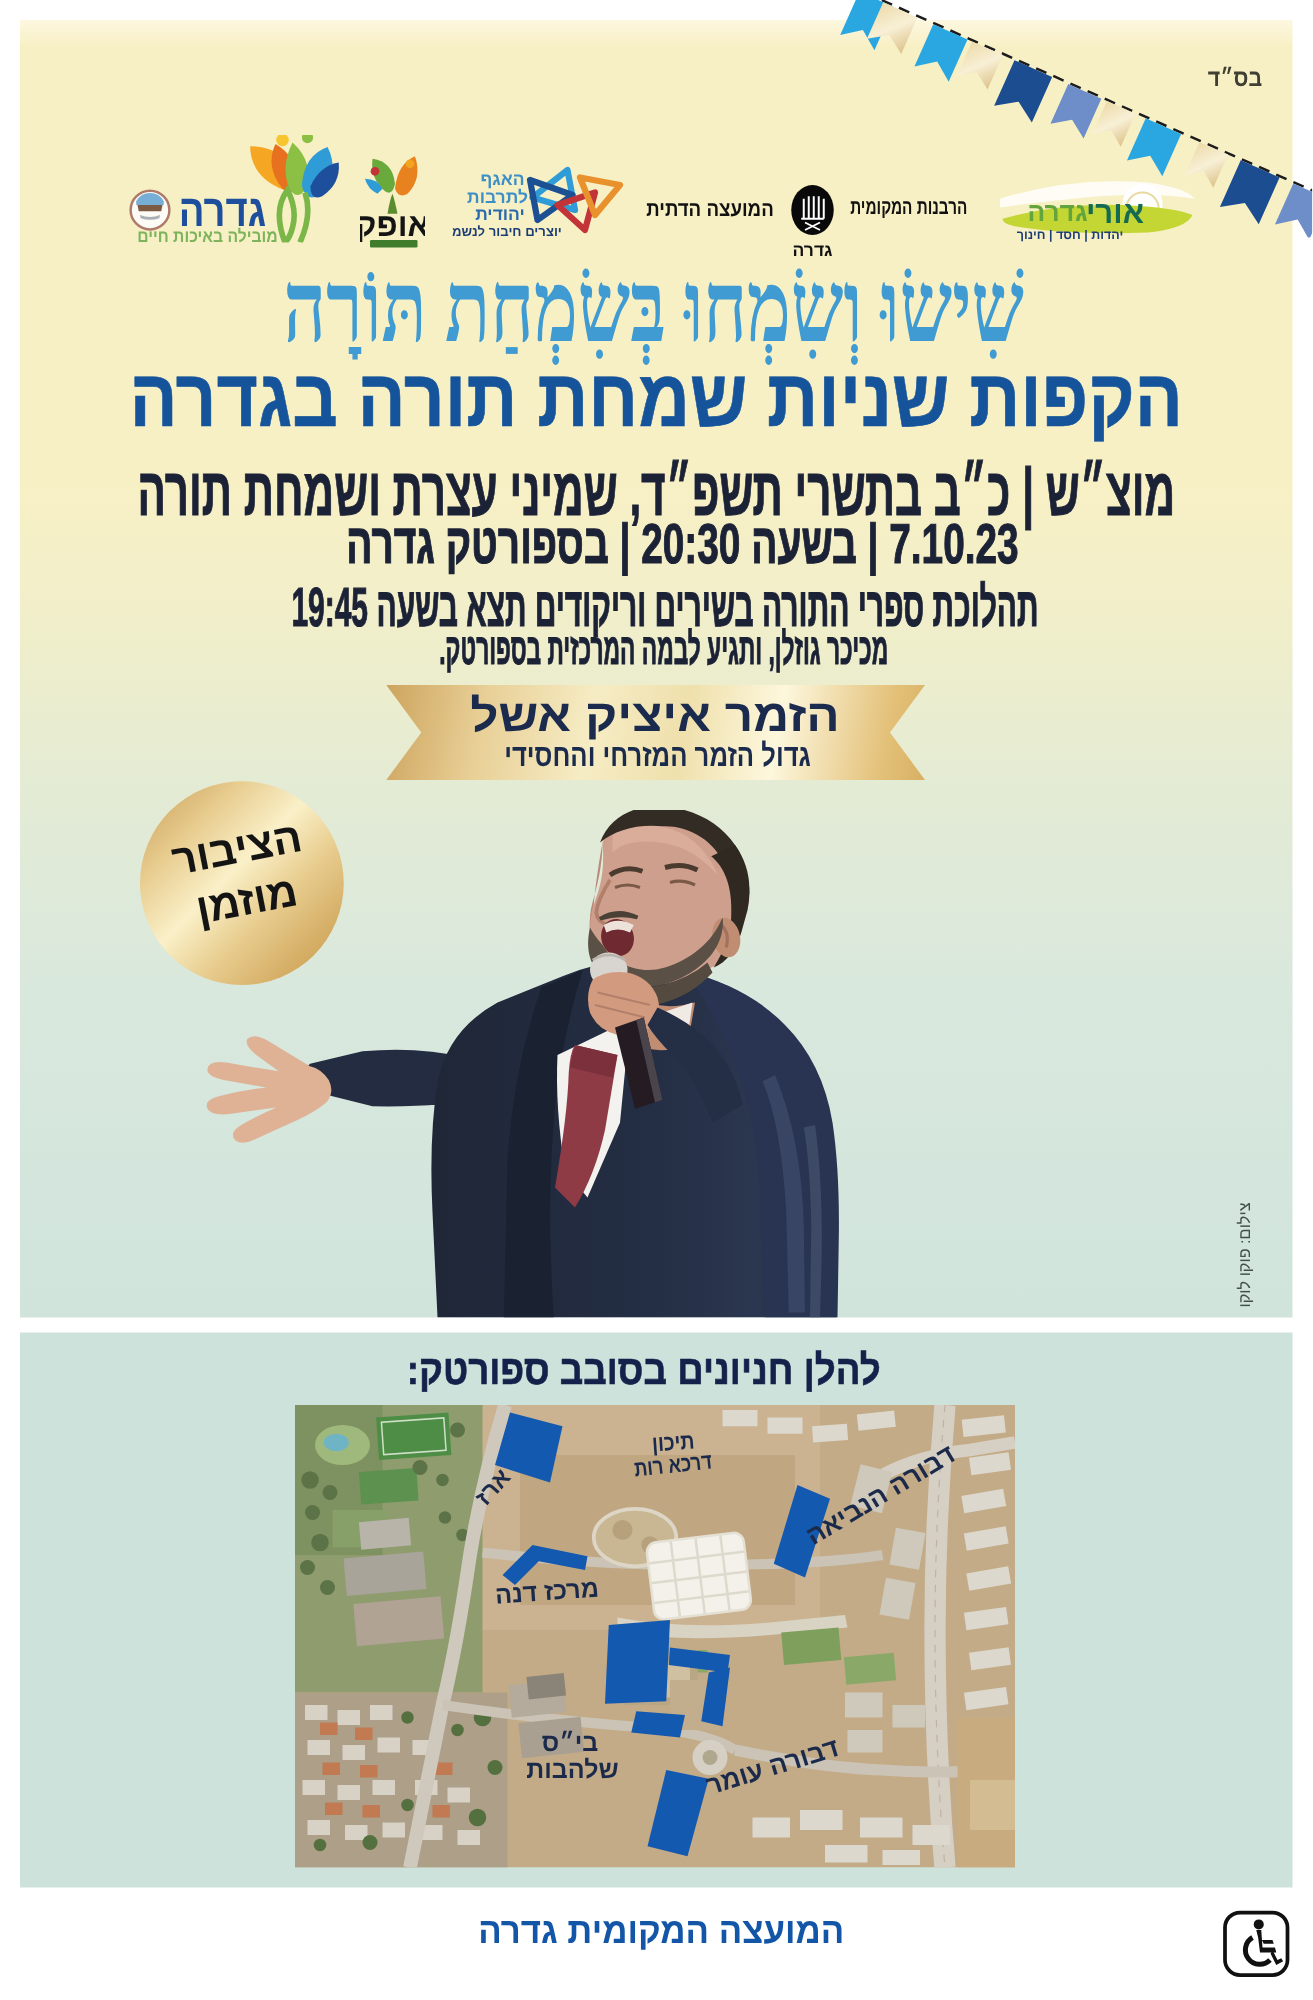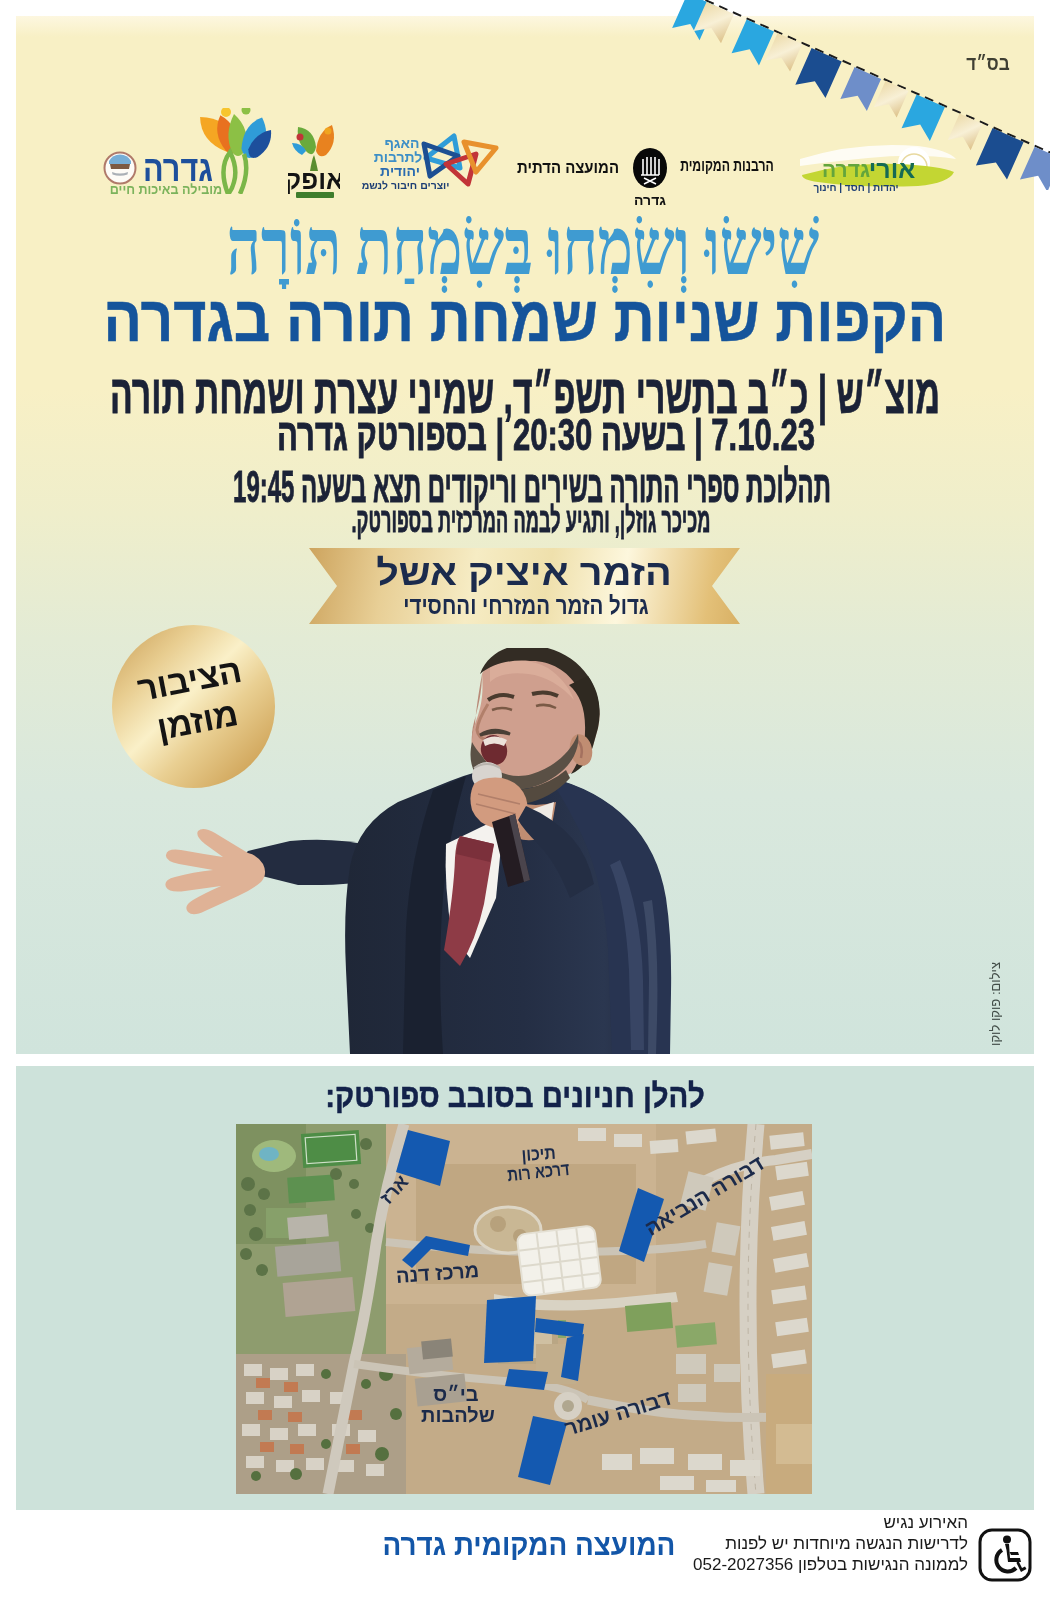--- a/index.html
+++ b/index.html
@@ -420,17 +420,14 @@
     <rect x="2" y="2" width="50" height="50" rx="12" fill="#ffffff" stroke="#111" stroke-width="3"></rect>
     <circle cx="29" cy="11.5" r="4" fill="#111"></circle>
     <path d="M27 16 L31 16 L32 30 L42 30 L43 34 L30 34 L28.5 22 Z" fill="#111"></path>
     <path d="M31.5 24 L40 24 L41 27 L33 27 Z" fill="#111"></path>
     <path d="M40 32 L44 40 L47 38.5 L48.5 41 L43 44 L38.5 35 Z" fill="#111"></path>
     <path d="M24 22 A 11.5 11.5 0 1 0 38 40" fill="none" stroke="#111" stroke-width="4"></path>
   </svg>
 
   <div class="abs nw" style="left:529px;top:1529px;font-weight:bold;font-size:29px;color:#1356a8;direction:rtl;transform:translateX(-50%) scaleX(0.96);">המועצה המקומית גדרה</div>
 
-  <div class="abs" style="left:640px;top:1512px;width:328px;font-size:17px;line-height:21px;color:#1a1a1a;text-align:right;direction:rtl;">
-    האירוע נגיש<br>לדרישות הנגשה מיוחדות יש לפנות<br>לממונה הנגישות בטלפון 052-2027356
-  </div>
 
 </div>
 
 </body></html>

